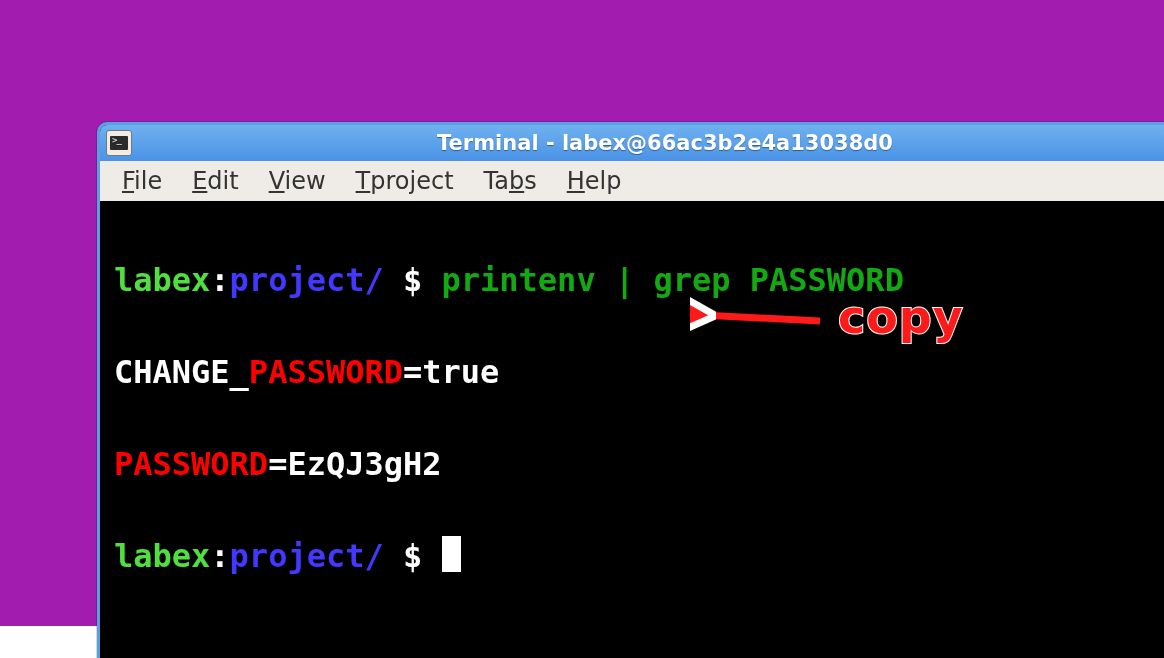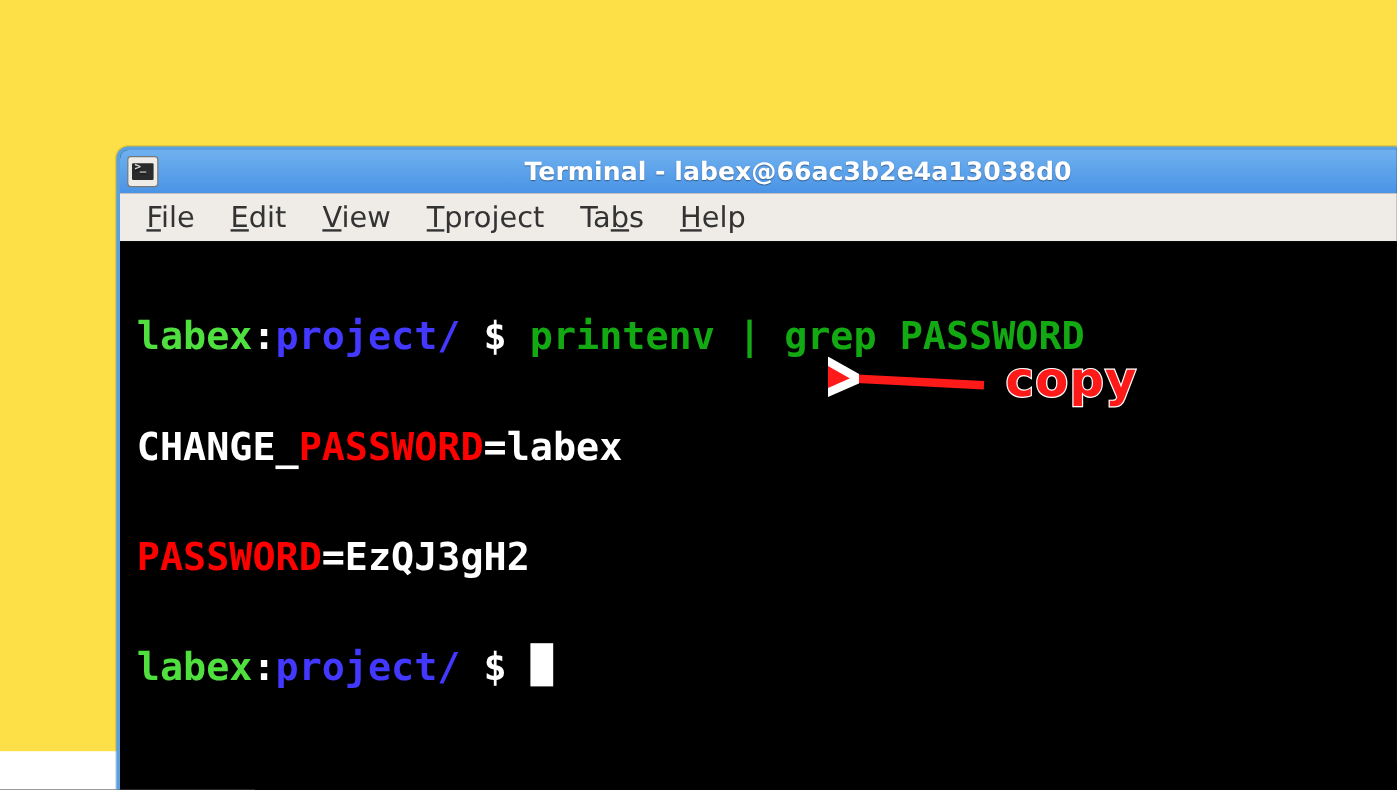--- a/index.html
+++ b/index.html
@@ -5,21 +5,21 @@
   * { box-sizing: border-box; margin: 0; padding: 0; }
   html, body {
     width: 1164px;
     height: 658px;
     overflow: hidden;
     font-family: "DejaVu Sans", "Liberation Sans", sans-serif;
   }
   .desktop {
     width: 1164px;
     height: 626px;
-    background: #fde047;
+    background: #a21caf;
     position: relative;
   }
   .window {
     position: absolute;
     left: 97px;
     top: 122px;
     width: 1100px;
     height: 560px;
     background: #000;
     border: 3px solid #5a9fe0;
@@ -120,21 +120,21 @@
     left: 590px;
     top: 93px;
     display: flex;
     align-items: center;
     gap: 8px;
     pointer-events: none;
   }
   .annotation svg { display: block; }
   .annotation-label {
     font-family: "DejaVu Sans", sans-serif;
-    font-size: 40px;
+    font-size: 46px;
     font-weight: 700;
     color: #ff1a1a;
     -webkit-text-stroke: 2px #fff;
     paint-order: stroke fill;
     letter-spacing: 1px;
   }
 </style>
 </head>
 <body>
 
@@ -152,21 +152,21 @@
       <span class="item"><span class="ul">F</span><span>ile</span></span>
       <span class="item"><span class="ul">E</span><span>dit</span></span>
       <span class="item"><span class="ul">V</span><span>iew</span></span>
       <span class="item"><span class="ul">T</span><span>project</span></span>
       <span class="item"><span>Ta</span><span class="ul">b</span><span>s</span></span>
       <span class="item"><span class="ul">H</span><span>elp</span></span>
     </div>
 
     <div class="terminal-body">
 <div><span class="c-green">labex</span><span class="c-white">:</span><span class="c-blue">project/</span><span class="c-white"> $ </span><span class="c-cmd">printenv | grep PASSWORD</span></div>
-<div><span class="c-white">CHANGE_</span><span class="c-red">PASSWORD</span><span class="c-white">=labex</span></div>
+<div><span class="c-white">CHANGE_</span><span class="c-red">PASSWORD</span><span class="c-white">=true</span></div>
 <div><span class="c-red">PASSWORD</span><span class="c-white">=EzQJ3gH2</span></div>
 <div><span class="c-green">labex</span><span class="c-white">:</span><span class="c-blue">project/</span><span class="c-white"> $ </span><span class="cursor"></span></div>
 
       <div class="annotation">
         <svg width="140" height="40" viewBox="0 0 140 40">
           <defs>
             <marker id="ah" markerWidth="12" markerHeight="12" refX="2" refY="5" orient="auto">
               <path d="M10,0 L0,5 L10,10 L7,5 Z" fill="#ff1a1a" stroke="#ffffff" stroke-width="1"></path>
             </marker>
           </defs>

